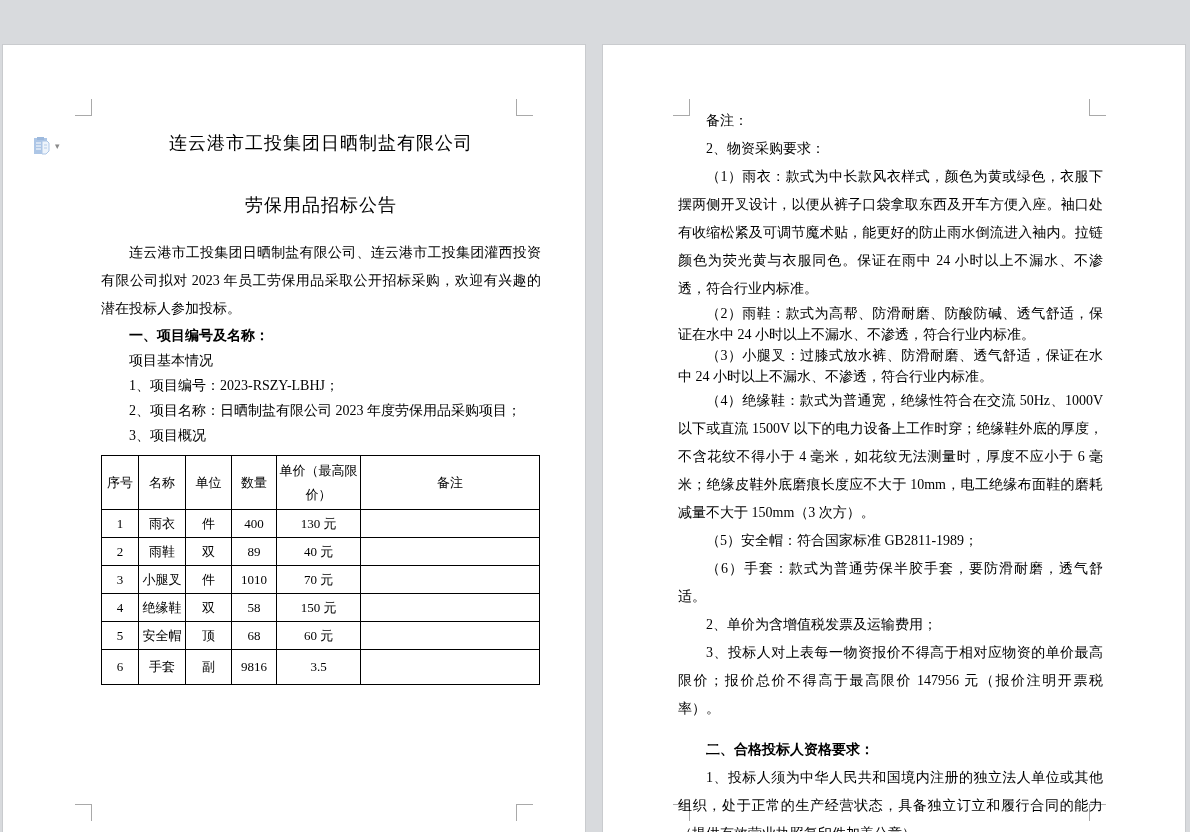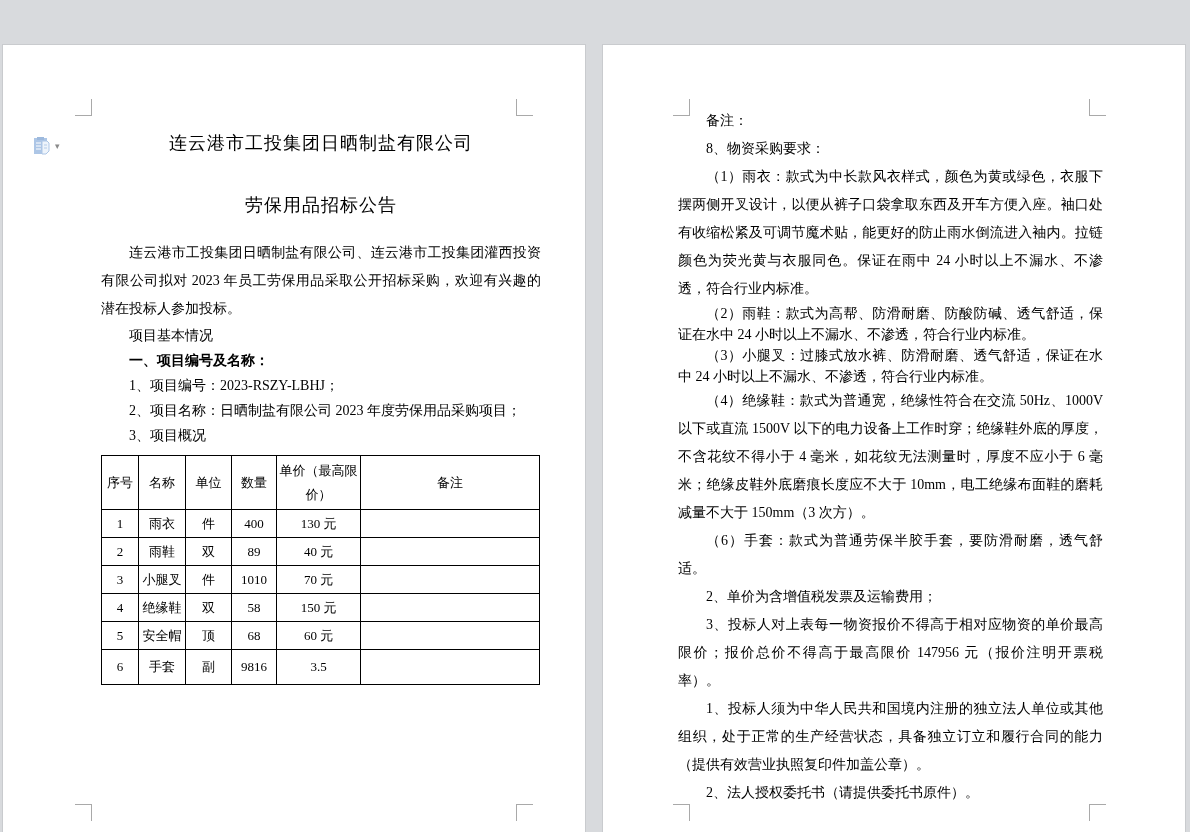--- a/index.html
+++ b/index.html
@@ -66,22 +66,22 @@
         </svg>
       </span>
       <span class="paste-caret">▾</span>
     </div>
 
     <div class="content1">
       <div class="doc-title">连云港市工投集团日晒制盐有限公司</div>
       <div class="doc-subtitle">劳保用品招标公告</div>
 
       <p class="p intro">连云港市工投集团日晒制盐有限公司、连云港市工投集团灌西投资有限公司拟对 2023 年员工劳保用品采取公开招标采购，欢迎有兴趣的潜在投标人参加投标。</p>
+      <p class="p tight bold">一、项目编号及名称：</p>
       <p class="p tight">项目基本情况</p>
-      <p class="p tight bold">一、项目编号及名称：</p>
       <p class="p tight">1、项目编号：2023-RSZY-LBHJ；</p>
       <p class="p tight">2、项目名称：日晒制盐有限公司 2023 年度劳保用品采购项目；</p>
       <p class="p tight">3、项目概况</p>
 
       <table class="supplies">
         <colgroup>
           <col class="c0">
             <col class="c1">
             <col class="c2">
             <col class="c3">
@@ -151,27 +151,29 @@
   </div>
 
   <div class="page" id="page2">
     <div class="mark tl" style="left:70px;top:54px;"></div>
     <div class="mark tr" style="left:486px;top:54px;"></div>
     <div class="mark bl" style="left:70px;top:759px;"></div>
     <div class="mark br" style="left:486px;top:759px;"></div>
 
     <div class="content2">
       <p class="p" style="margin-top:62px;">备注：</p>
-      <p class="p">8、物资采购要求：</p>
+      <p class="p">2、物资采购要求：</p>
       <p class="p">（1）雨衣：款式为中长款风衣样式，颜色为黄或绿色，衣服下摆两侧开叉设计，以便从裤子口袋拿取东西及开车方便入座。袖口处有收缩松紧及可调节魔术贴，能更好的防止雨水倒流进入袖内。拉链颜色为荧光黄与衣服同色。保证在雨中 24 小时以上不漏水、不渗透，符合行业内标准。</p>
       <p class="p compact">（2）雨鞋：款式为高帮、防滑耐磨、防酸防碱、透气舒适，保证在水中 24 小时以上不漏水、不渗透，符合行业内标准。</p>
       <p class="p compact">（3）小腿叉：过膝式放水裤、防滑耐磨、透气舒适，保证在水中 24 小时以上不漏水、不渗透，符合行业内标准。</p>
       <p class="p">（4）绝缘鞋：款式为普通宽，绝缘性符合在交流 50Hz、1000V 以下或直流 1500V 以下的电力设备上工作时穿；绝缘鞋外底的厚度，不含花纹不得小于 4 毫米，如花纹无法测量时，厚度不应小于 6 毫米；绝缘皮鞋外底磨痕长度应不大于 10mm，电工绝缘布面鞋的磨耗减量不大于 150mm（3 次方）。</p>
+      <p class="p">（5）安全帽：符合国家标准 GB2811-1989；</p>
       <p class="p">（6）手套：款式为普通劳保半胶手套，要防滑耐磨，透气舒适。</p>
       <p class="p">2、单价为含增值税发票及运输费用；</p>
       <p class="p">3、投标人对上表每一物资报价不得高于相对应物资的单价最高限价；报价总价不得高于最高限价 147956 元（报价注明开票税率）。</p>
+      <p class="p bold sp-before-h2">二、合格投标人资格要求：</p>
       <p class="p">1、投标人须为中华人民共和国境内注册的独立法人单位或其他组织，处于正常的生产经营状态，具备独立订立和履行合同的能力（提供有效营业执照复印件加盖公章）。</p>
       <p class="p">2、法人授权委托书（请提供委托书原件）。</p>
 
     </div>
   </div>
 
 </div>
 
 </body></html>

